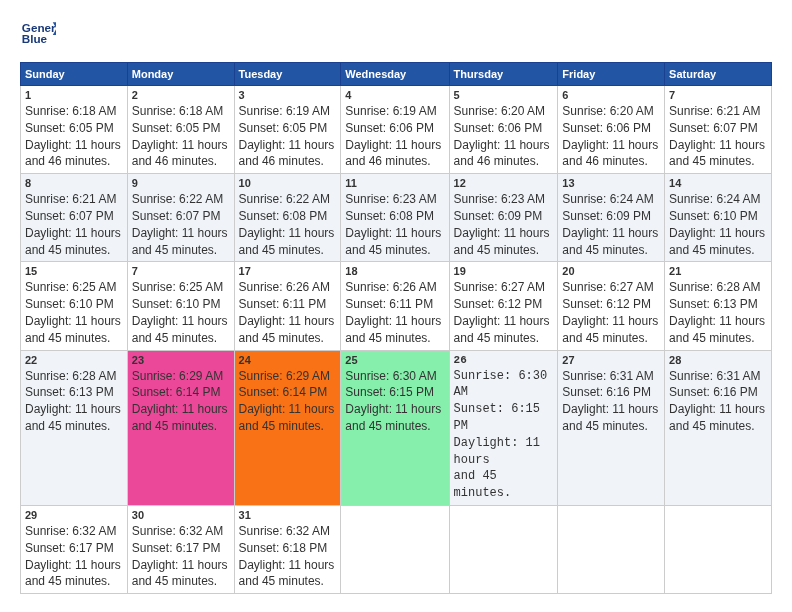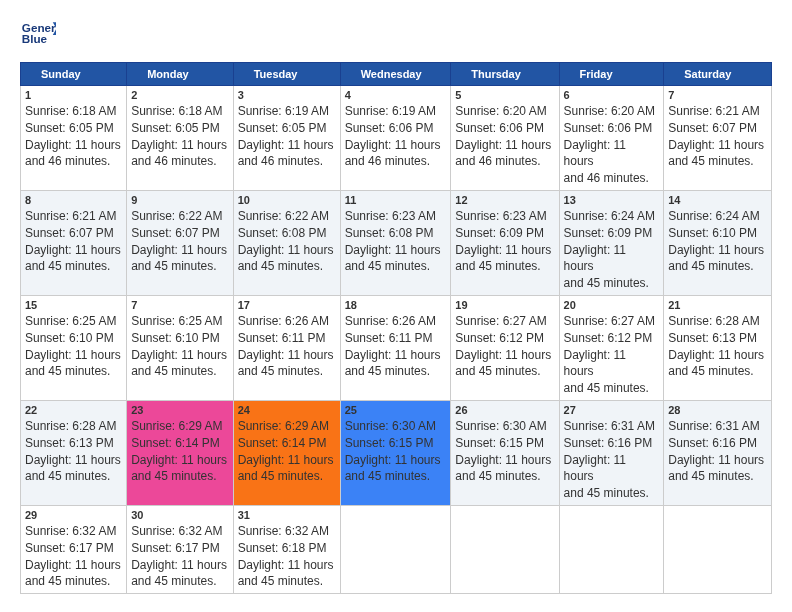--- a/index.html
+++ b/index.html
@@ -51,21 +51,21 @@
       color: #555;
     }
     .calendar {
       width: 100%;
       border-collapse: collapse;
       font-size: 9.5px;
     }
     .calendar th {
       background: #2255a4;
       color: #fff;
-      padding: 5px 20px;
+      padding: 5px 4px;
       text-align: left;
       font-size: 11px;
       border: 1px solid #1a4090;
     }
     .calendar td {
       border: 1px solid #ccc;
       vertical-align: top;
       padding: 3px 4px;
       height: 88px;
       width: 113px;
@@ -297,28 +297,28 @@
 Daylight: 11 hours
 and 45 minutes.</div>
           </td>
           <td style="background: #f97316; margin-top: 44px;">
             <span class="day-num">24</span>
             <div class="day-info" style="white-space: pre-line;">Sunrise: 6:29 AM
 Sunset: 6:14 PM
 Daylight: 11 hours
 and 45 minutes.</div>
           </td>
-          <td style="background: #3b82f6;">
+          <td style="background: #86efac;">
             <span class="day-num">25</span>
             <div class="day-info" style="white-space: pre-line;">Sunrise: 6:30 AM
 Sunset: 6:15 PM
 Daylight: 11 hours
 and 45 minutes.</div>
           </td>
-          <td style="background: rgb(240, 244, 248);">
+          <td style="background: rgb(240, 244, 248); font-family: Liberation Mono, monospace;">
             <span class="day-num">26</span>
             <div class="day-info" style="white-space: pre-line;">Sunrise: 6:30 AM
 Sunset: 6:15 PM
 Daylight: 11 hours
 and 45 minutes.</div>
           </td>
           <td style="background: rgb(240, 244, 248);">
             <span class="day-num">27</span>
             <div class="day-info" style="white-space: pre-line;">Sunrise: 6:31 AM
 Sunset: 6:16 PM

